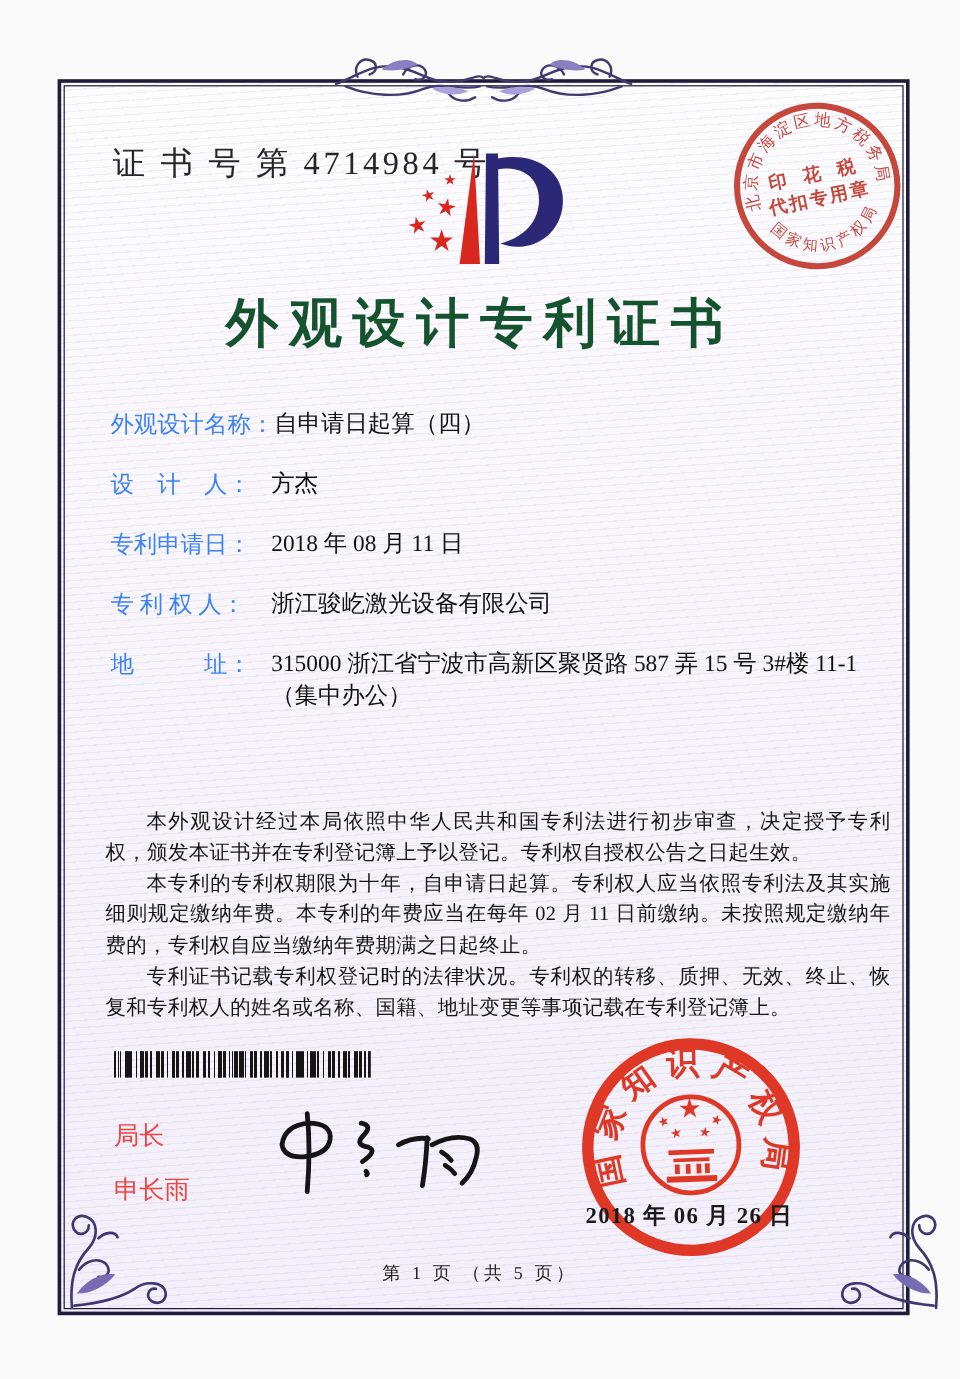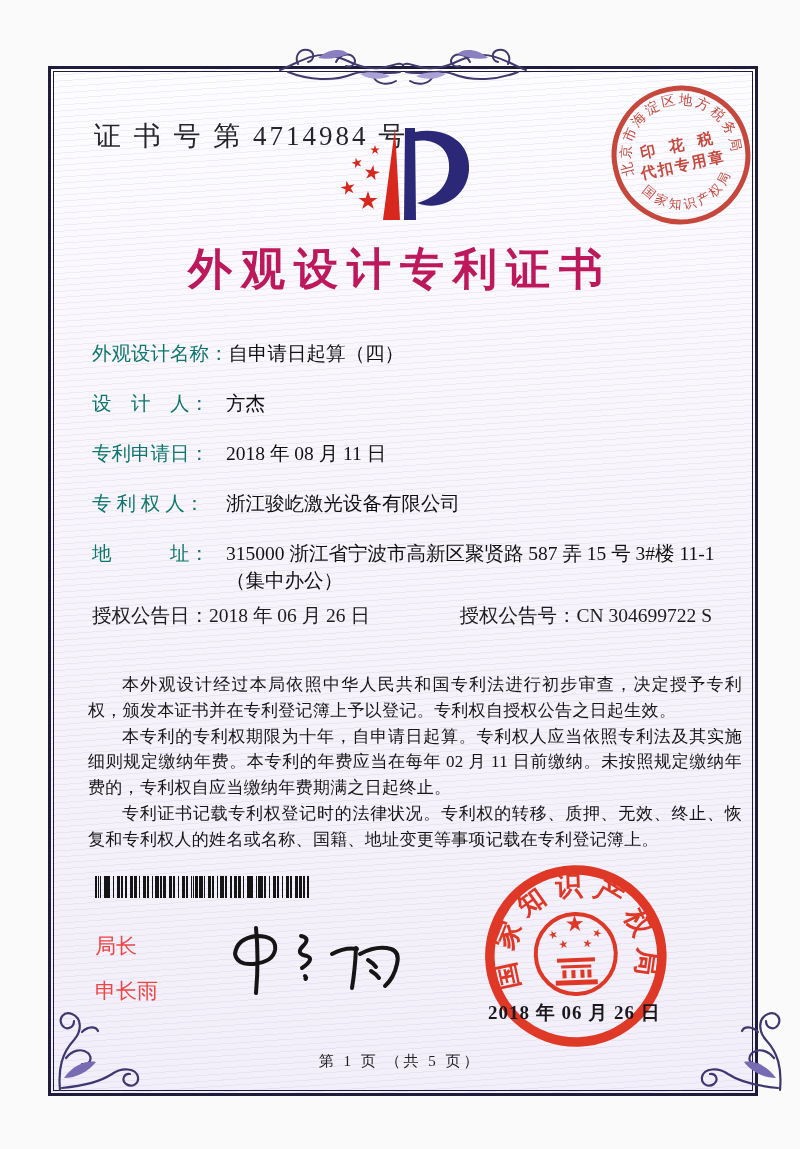--- a/index.html
+++ b/index.html
@@ -23,27 +23,27 @@
   }
   .ornament-top{position:absolute;left:278px;top:38px;}
   .ornament-bl{position:absolute;left:52px;top:998px;}
   .ornament-br{position:absolute;left:688px;top:998px;}
   
   .cert-no{position:absolute;left:94px;top:118px;font-size:27px;letter-spacing:3px;color:#26262a;}
   .tax-stamp{position:absolute;left:600px;top:74px;transform:rotate(-12deg);opacity:.92;}
   .logo{position:absolute;left:318px;top:118px;}
   .title{
     position:absolute;left:60px;right:60px;top:240px;margin:0;text-align:center;
-    font-size:44px;font-weight:bold;letter-spacing:9px;color:#be185d;
+    font-size:44px;font-weight:bold;letter-spacing:9px;color:#14532d;
   }
   
   .fields{position:absolute;left:92px;top:340px;width:648px;font-size:19.5px;}
   .frow{display:flex;margin-bottom:23px;align-items:flex-start;}
   .frow.address{margin-bottom:8px;}
-  .flabel{flex:0 0 134px;white-space:nowrap;color:#0f766e;}
+  .flabel{flex:0 0 134px;white-space:nowrap;color:#3b82f6;}
   .fvalue{max-width:505px;color:#111;line-height:27px;}
   .grant-row{display:flex;width:648px;}
   .grant-pair{white-space:nowrap;}
   .grant-pair.right{margin-left:auto;padding-right:28px;}
   
   .paras{position:absolute;left:88px;top:672px;width:654px;font-size:17px;line-height:25.8px;
          text-align:justify;letter-spacing:.3px;color:#161616;}
   .paras p{margin:0;text-indent:2em;}
   
   .barcode{
@@ -148,28 +148,20 @@
       <span class="flabel">专利申请日：</span>
       <span class="fvalue">2018 年 08 月 11 日</span>
     </div>
     <div class="frow">
       <span class="flabel">专 利 权 人：</span>
       <span class="fvalue">浙江骏屹激光设备有限公司</span>
     </div>
     <div class="frow address">
       <span class="flabel">地　　　址：</span>
       <span class="fvalue">315000 浙江省宁波市高新区聚贤路 587 弄 15 号 3#楼 11-1（集中办公）</span>
-    </div>
-    <div class="grant-row">
-      <span class="grant-pair">
-        <span>授权公告日：</span><span>2018 年 06 月 26 日</span>
-      </span>
-      <span class="grant-pair right">
-        <span>授权公告号：</span><span>CN 304699722 S</span>
-      </span>
     </div>
   </div>
 
   <div class="paras">
     <p>本外观设计经过本局依照中华人民共和国专利法进行初步审查，决定授予专利权，颁发本证书并在专利登记簿上予以登记。专利权自授权公告之日起生效。</p>
     <p>本专利的专利权期限为十年，自申请日起算。专利权人应当依照专利法及其实施细则规定缴纳年费。本专利的年费应当在每年 02 月 11 日前缴纳。未按照规定缴纳年费的，专利权自应当缴纳年费期满之日起终止。</p>
     <p>专利证书记载专利权登记时的法律状况。专利权的转移、质押、无效、终止、恢复和专利权人的姓名或名称、国籍、地址变更等事项记载在专利登记簿上。</p>
   </div>
 
   <div class="barcode"></div>

